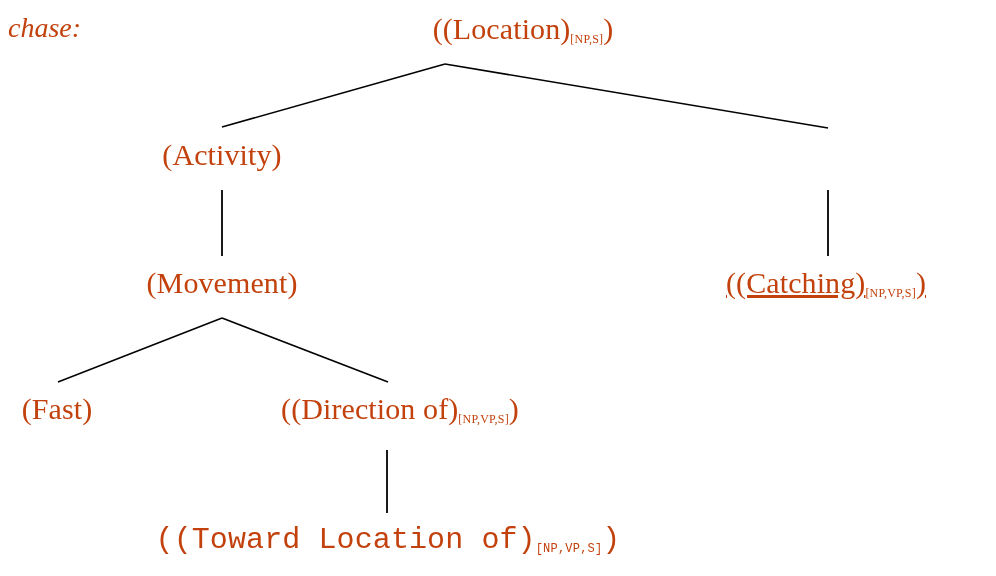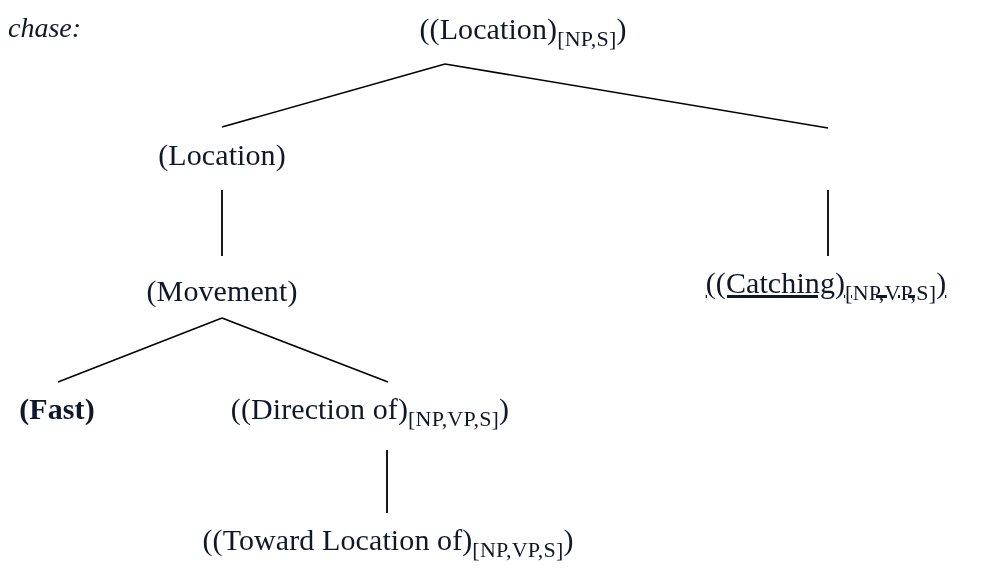--- a/index.html
+++ b/index.html
@@ -8,41 +8,41 @@
     padding: 0;
     background: #ffffff;
   }
   #canvas {
     position: relative;
     width: 996px;
     height: 576px;
     background: #ffffff;
     overflow: hidden;
     font-family: "Liberation Serif", "DejaVu Serif", serif;
-    color: #0f172a;
+    color: #c2410c;
   }
   #edges {
     position: absolute;
     left: 0;
     top: 0;
     width: 996px;
     height: 576px;
     pointer-events: none;
   }
   .node {
     position: absolute;
     white-space: nowrap;
     font-size: 30px;
     line-height: 1;
     letter-spacing: 0.1px;
     
     transform: translateX(-50%);
   }
   .node .sub {
-    font-size: 22px;
+    font-size: 12px;
     vertical-align: -0.30em;
     letter-spacing: 0.2px;
     margin-top: 28px;
   }
   .word-label {
     position: absolute;
     white-space: nowrap;
     font-size: 28px;
     line-height: 1;
     font-style: italic;
@@ -70,37 +70,37 @@
     <line x1="387" y1="450" x2="387" y2="513" stroke="#000000" stroke-width="1.8"></line>
   </svg>
 
   <div class="word-label" style="left:8px; top:14px;">chase:</div>
 
   <div class="node" style="left:523px; top:14px;">
     <span>((Location)</span><span class="sub">[NP,S]</span><span>)</span>
   </div>
 
   <div class="node" style="left:222px; top:140px;">
-    <span>(Location)</span>
+    <span>(Activity)</span>
   </div>
 
 
-  <div class="node" style="left:222px; top:268px;margin-top:8px;">
+  <div class="node" style="left:222px; top:268px;">
     <span>(Movement)</span>
   </div>
 
   <div class="node" style="left:826px; top:268px;text-decoration:underline;">
     <span>((Catching)</span><span class="sub">[NP,VP,S]</span><span>)</span>
   </div>
 
-  <div class="node" style="left:57px; top:394px;font-weight:bold;">
+  <div class="node" style="left:57px; top:394px;">
     <span>(Fast)</span>
   </div>
 
-  <div class="node" style="left:370px; top:394px;text-align:right;">
+  <div class="node" style="left:400px; top:394px;text-align:right;">
     <span>((Direction of)</span><span class="sub">[NP,VP,S]</span><span>)</span>
   </div>
 
-  <div class="node" style="left:388px; top:525px;">
+  <div class="node" style="left:388px; top:525px;font-family:Liberation Mono, monospace;">
     <span>((Toward Location of)</span><span class="sub">[NP,VP,S]</span><span>)</span>
   </div>
 
 </div>
 
 </body></html>

